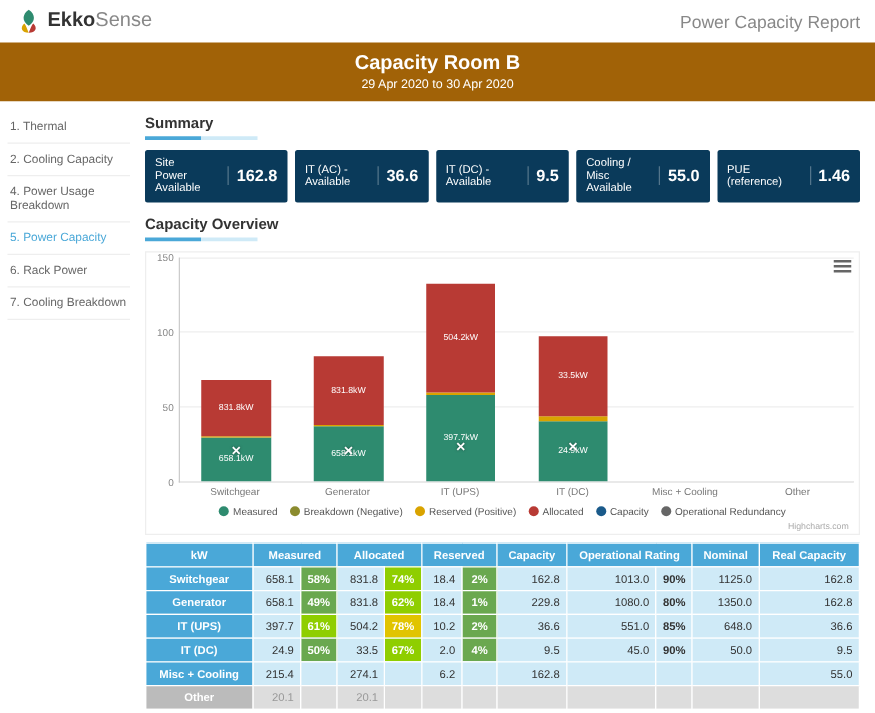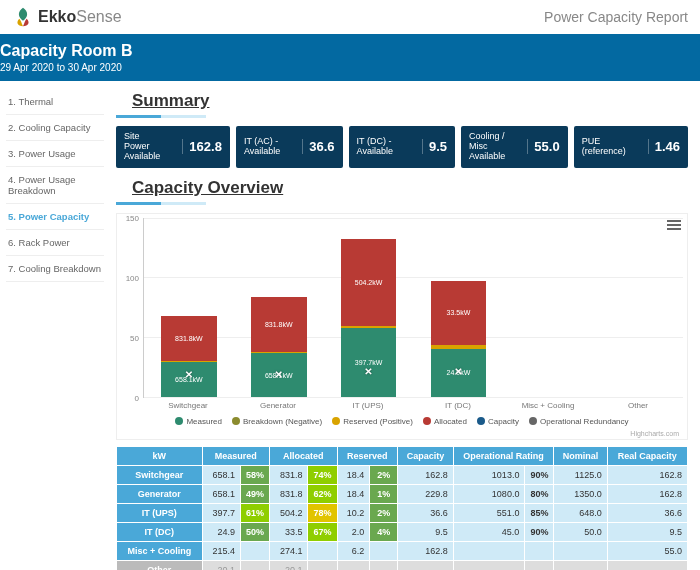--- a/index.html
+++ b/index.html
@@ -4,29 +4,29 @@
 <style>
   * { box-sizing: border-box; margin: 0; padding: 0; }
   body { font-family: Arial, Helvetica, sans-serif; font-size: 11px; color: #333; width: 700px; background: #fff; }
   .topbar { display: flex; align-items: center; justify-content: space-between; padding: 6px 12px; }
   .logo { display: flex; align-items: center; gap: 4px; }
   .logo-icon { width: 22px; height: 22px; }
   .logo-text { font-size: 16px; font-weight: 700; }
   .logo-text .ekko { color: #333; }
   .logo-text .sense { color: #888; font-weight: 400; }
   .report-title { color: #888; font-size: 14px; }
-  .banner { background: #0369a1; color: #fff; text-align: left; padding: 8px 0; }
+  .banner { background: #a16207; color: #fff; text-align: center; padding: 8px 0; }
   .banner h1 { font-size: 16px; font-weight: 700; }
   .banner .dates { font-size: 10px; margin-top: 2px; }
   .content { display: flex; }
   .sidebar { width: 110px; padding: 8px 6px; }
   .sidebar a { display: block; padding: 7px 2px; color: #666; font-size: 9.5px; text-decoration: none; border-bottom: 1px solid #eee; }
-  .sidebar a.active { color: #4aa8d8; font-weight: bold; }
+  .sidebar a.active { color: #4aa8d8; }
   .main { flex: 1; padding: 6px 12px 12px 6px; }
-  .section-title { font-size: 17px; font-weight: 700; margin: 4px 16px 4px; text-decoration: underline; }
+  .section-title { font-size: 12px; font-weight: 700; margin: 4px 0 4px; }
   .title-underline { width: 90px; height: 3px; background: linear-gradient(to right, #4aa8d8 50%, #cfeaf7 50%); margin-bottom: 8px; }
   .kpi-row { display: flex; gap: 6px; margin-bottom: 10px; }
   .kpi { background: #0a3a5a; color: #fff; border-radius: 2px; display: flex; align-items: center; padding: 6px 8px; flex: 1; gap: 22px; }
   .kpi .label { font-size: 9px; line-height: 1.1; flex: 1; }
   .kpi .value { font-size: 13px; font-weight: 700; border-left: 1px solid rgba(255,255,255,0.3); padding-left: 6px; }
   .chart-wrap { border: 1px solid #eee; padding: 4px 4px 2px; position: relative; }
   .hamburger { position: absolute; right: 6px; top: 6px; display: flex; flex-direction: column; gap: 2px; width: 14px; cursor: pointer; }
   .hamburger span { height: 2px; background: #666; }
   .chart-area { display: flex; height: 180px; }
   .y-axis { width: 22px; position: relative; }
@@ -70,21 +70,20 @@
 
 <div class="banner">
   <h1>Capacity Room B</h1>
   <div class="dates">29 Apr 2020 to 30 Apr 2020</div>
 </div>
 
 <div class="content">
   <nav class="sidebar" id="sidebar">
       <a href="#">1. Thermal</a>
       <a href="#">2. Cooling Capacity</a>
-      <a href="#">3. Power Usage</a>
       <a href="#">4. Power Usage Breakdown</a>
       <a href="#" class="active">5. Power Capacity</a>
       <a href="#">6. Rack Power</a>
       <a href="#">7. Cooling Breakdown</a>
     </nav>
 
   <main class="main">
     <div class="section-title">Summary</div>
     <div class="title-underline"></div>
 

